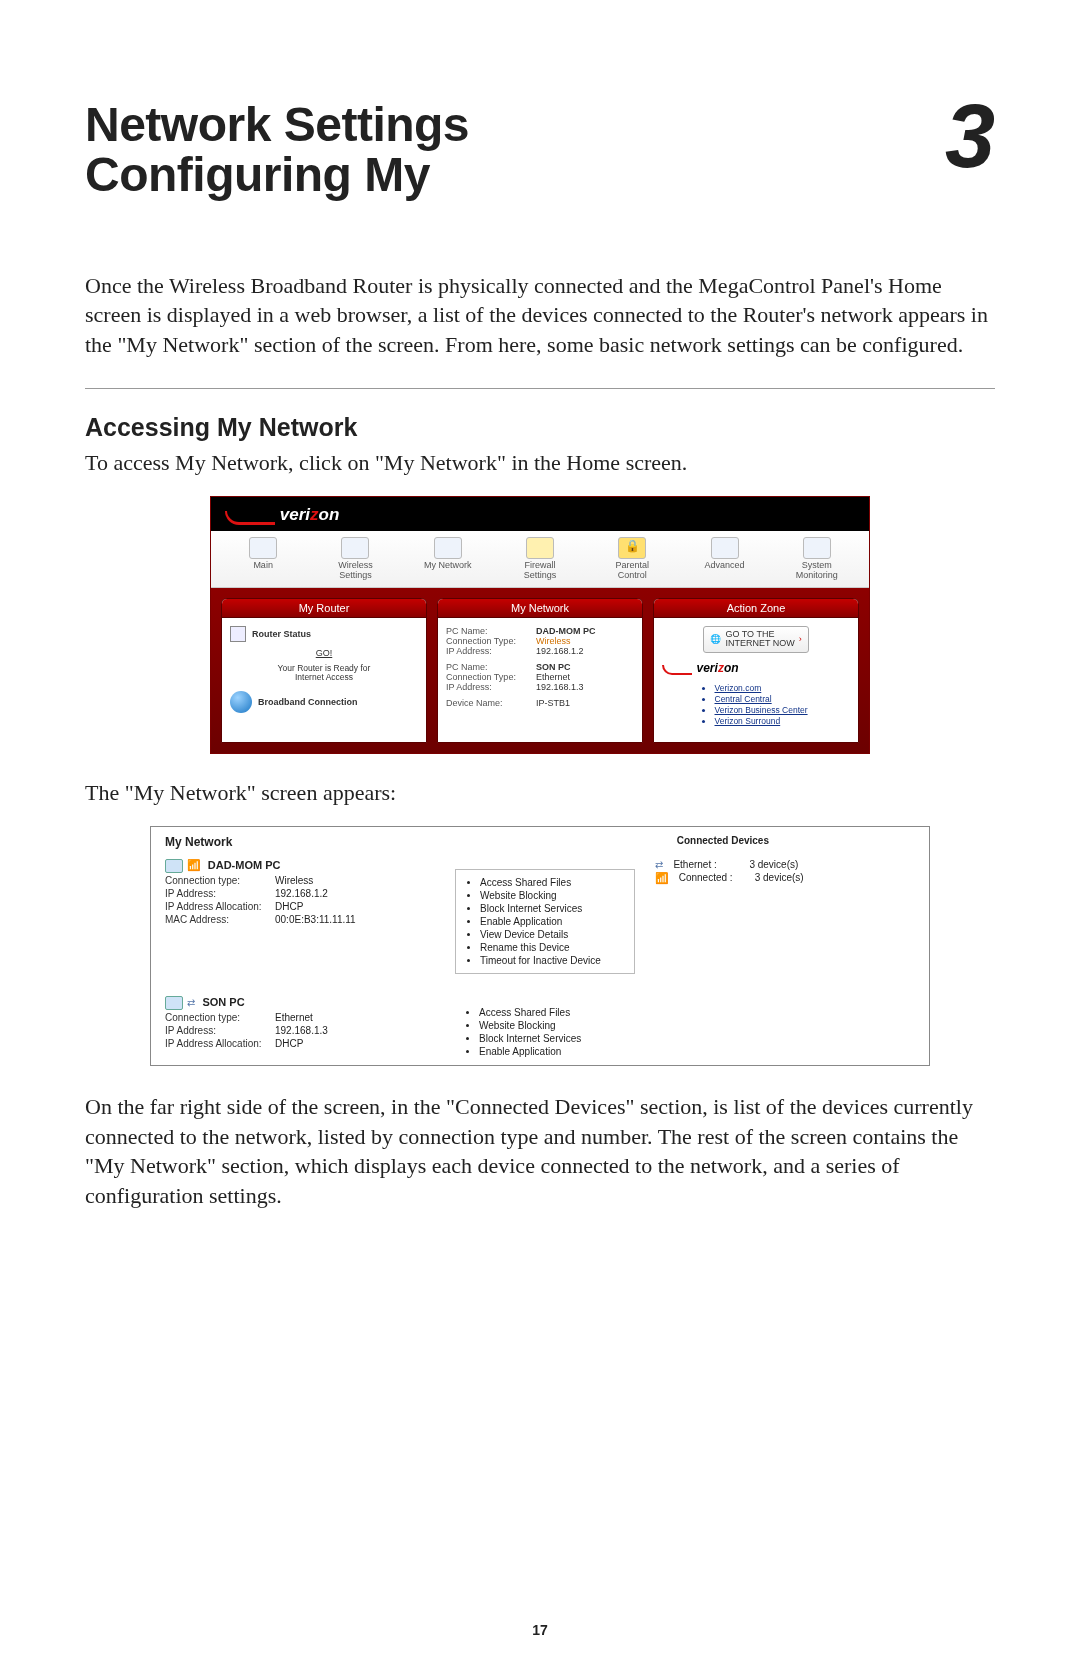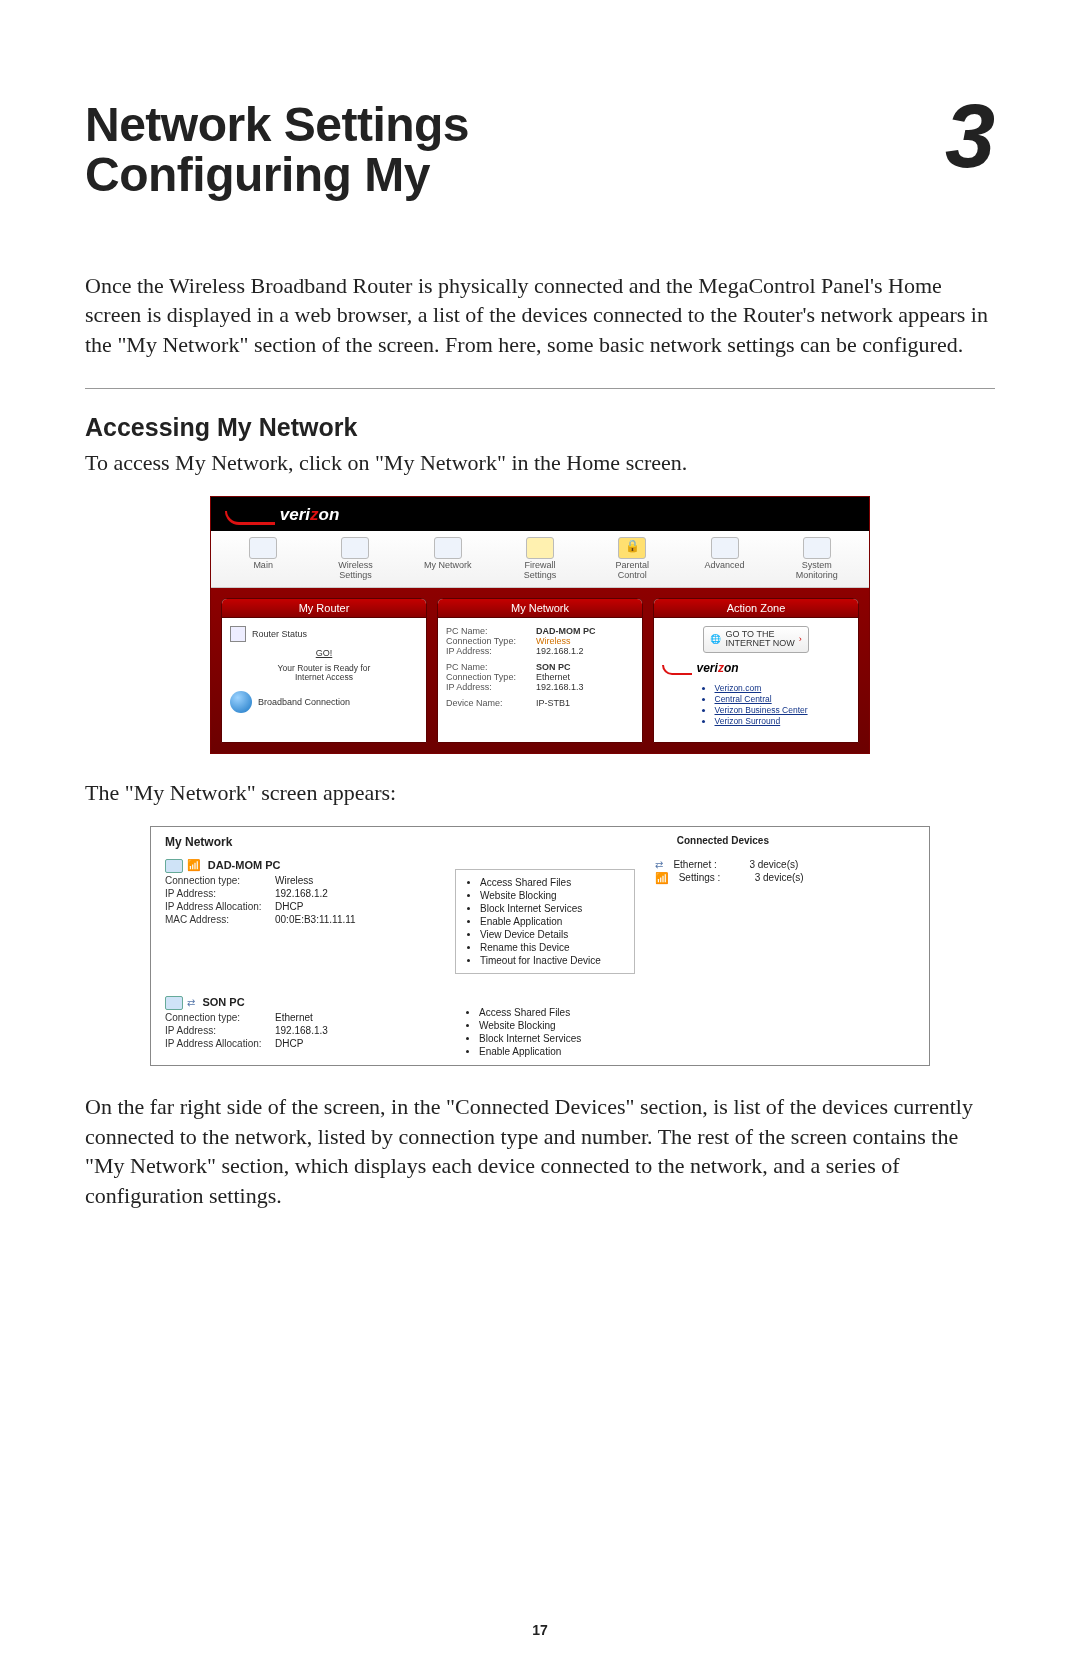--- a/index.html
+++ b/index.html
@@ -122,21 +122,21 @@
   .panel-head {
     background: linear-gradient(#c40000,#8a0000);
     color:#fff;
     font-weight:normal;
     text-align:center;
     font-size:11px;
     padding:3px 0;
     border-bottom:1px solid #5a0000;
   }
   .panel-body { padding:8px; font-size:9px; color:#333; }
-  .rs-title { font-weight:normal; }
+  .rs-title { font-weight:bold; }
   .rs-go { text-align:center; font-size:9px; margin:6px 0;text-decoration:underline; }
   .rs-msg { text-align:center; font-size:8.5px; line-height:1.15; margin-bottom:8px; }
   .rs-row { display:flex; align-items:center; gap:6px; }
   .globe-ico { width:22px; height:22px; border-radius:50%; background: radial-gradient(circle at 35% 30%, #9cd3ff, #1976c4); }
   .dev-block { margin-bottom:6px; }
   .dev-label { color:#555; display:inline-block; width:90px; }
   .dev-val { font-weight:bold; }
   .goto-btn {
     display:inline-flex; align-items:center; gap:4px;
     border:1px solid #aaa; border-radius:3px; padding:3px 6px; font-size:9px;
@@ -319,21 +319,21 @@
         <li>Timeout for Inactive Device</li>
       </ul>
       <div class="col-count">
         <div class="conn-row">
             <span class="eth-ico">⇄</span>
             <span class="lbl">Ethernet :</span>
             <span>3 device(s)</span>
           </div>
         <div class="conn-row">
             <span class="wifi-ico">📶</span>
-            <span class="lbl">Settings :</span>
+            <span class="lbl">Connected :</span>
             <span>3 device(s)</span>
           </div>
       </div>
     </div>
 
     <div class="fig2-cols" style="margin-top:12px">
       <div class="col-dev">
         <span class="pc-ico"></span><span class="eth-ico">⇄</span>
         <span class="dev-name">SON PC</span>
         <div class="kv">

